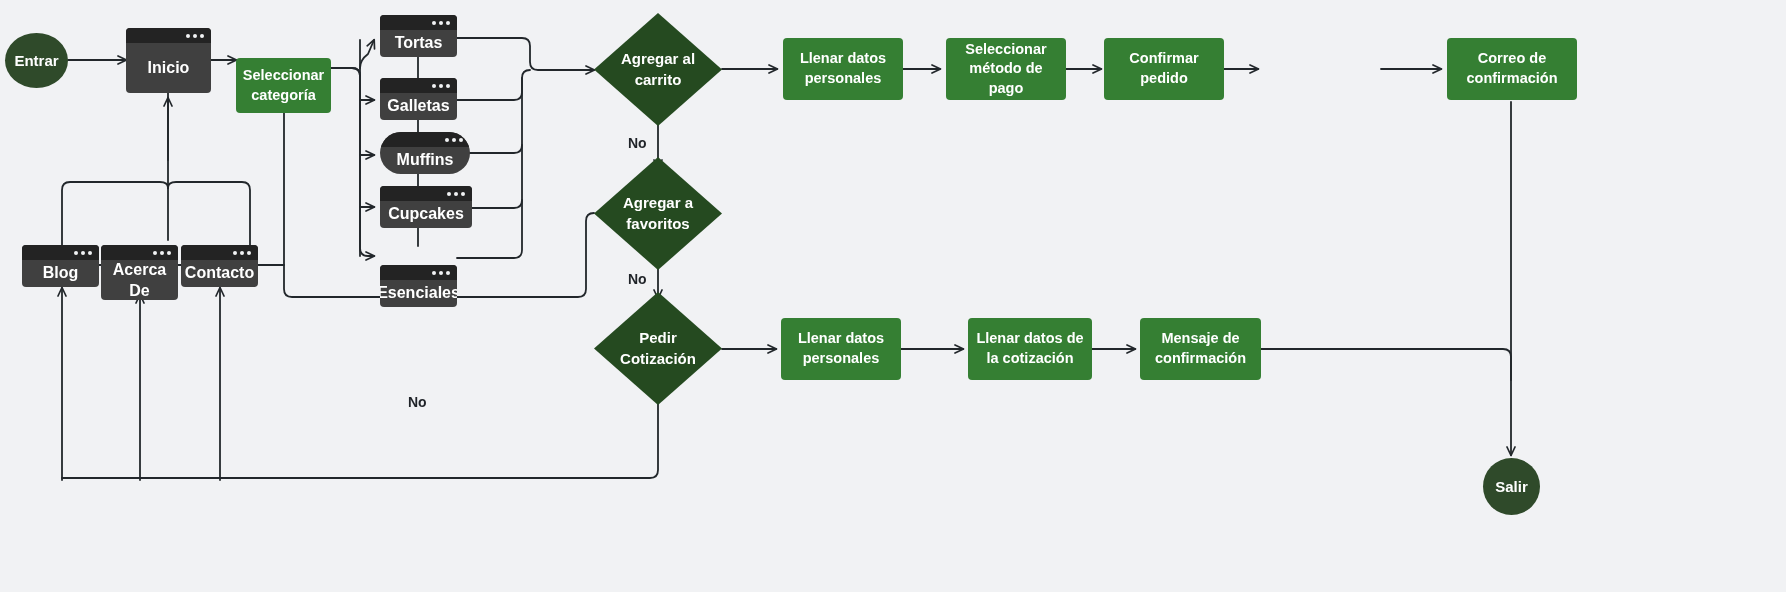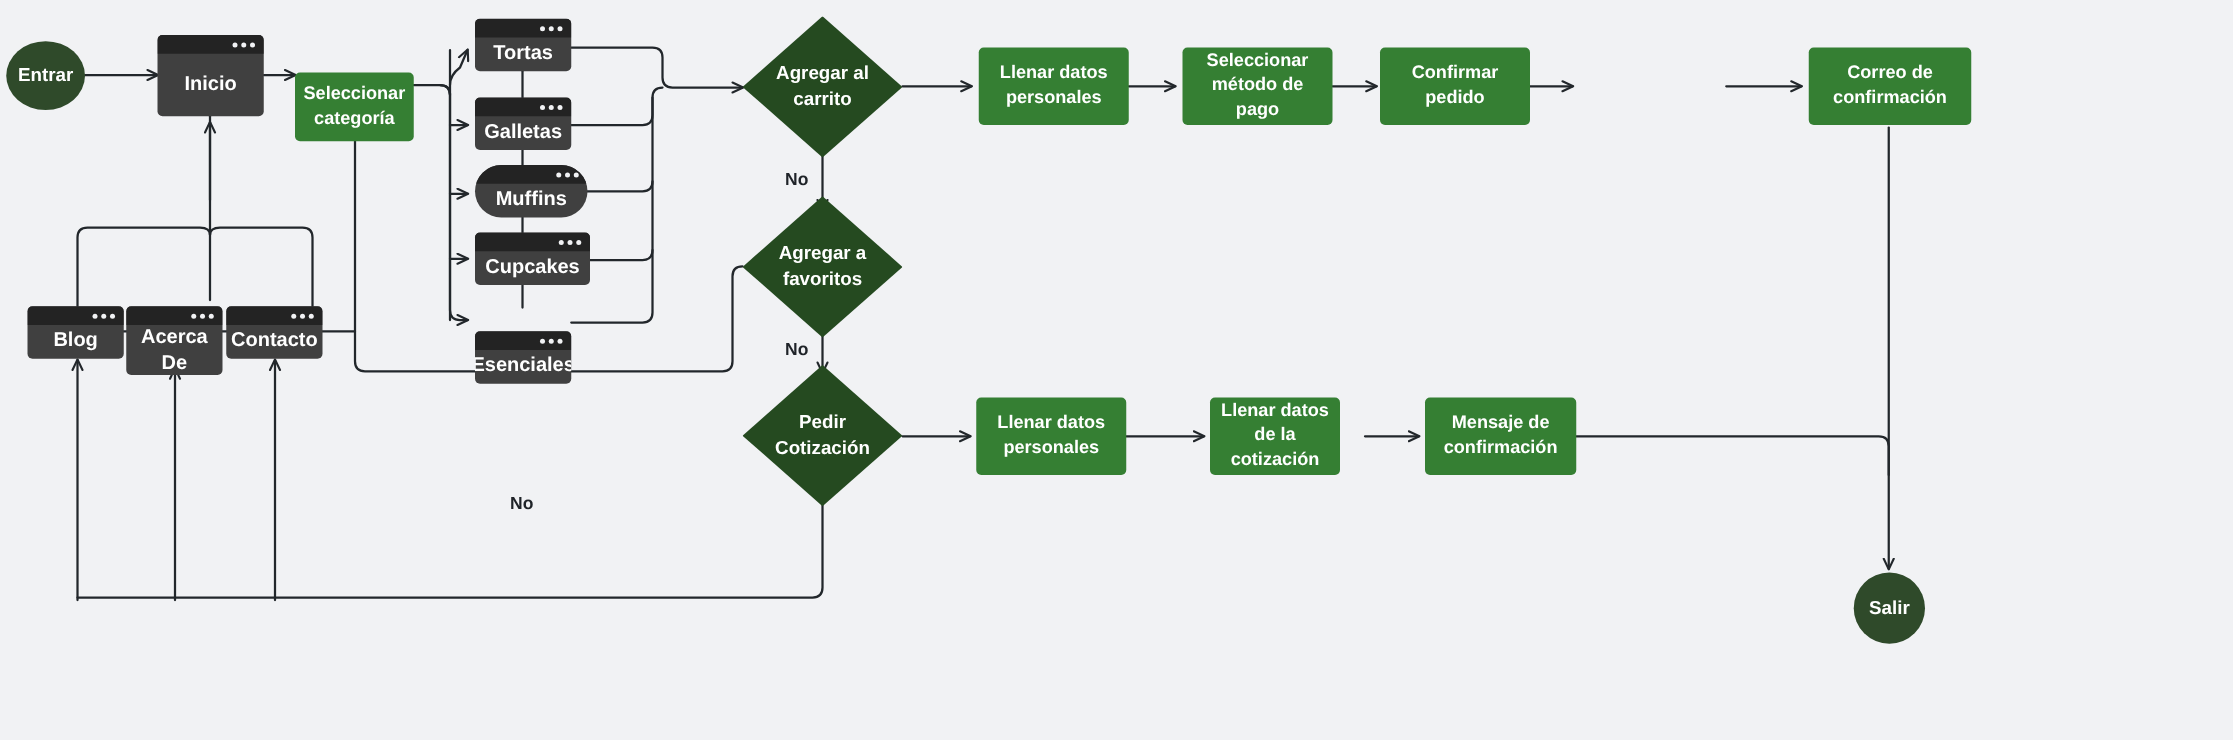--- a/index.html
+++ b/index.html
@@ -266,21 +266,21 @@
 
 
   <div class="node process" style="left:1447px;top:38px;width:130px;height:62px;">
     <span>Correo de confirmación</span>
   </div>
 
   <div class="node process" style="left:781px;top:318px;width:120px;height:62px;">
     <span>Llenar datos personales</span>
   </div>
 
-  <div class="node process" style="left:968px;top:318px;width:104px;height:62px;">
+  <div class="node process" style="left:968px;top:318px;width:124px;height:62px;">
     <span>Llenar datos de la cotización</span>
   </div>
 
   <div class="node process" style="left:1140px;top:318px;width:121px;height:62px;">
     <span>Mensaje de confirmación</span>
   </div>
 
   <div class="node window" style="left:22px;top:245px;width:77px;height:42px;">
     <div class="titlebar">
       <span class="dots">

